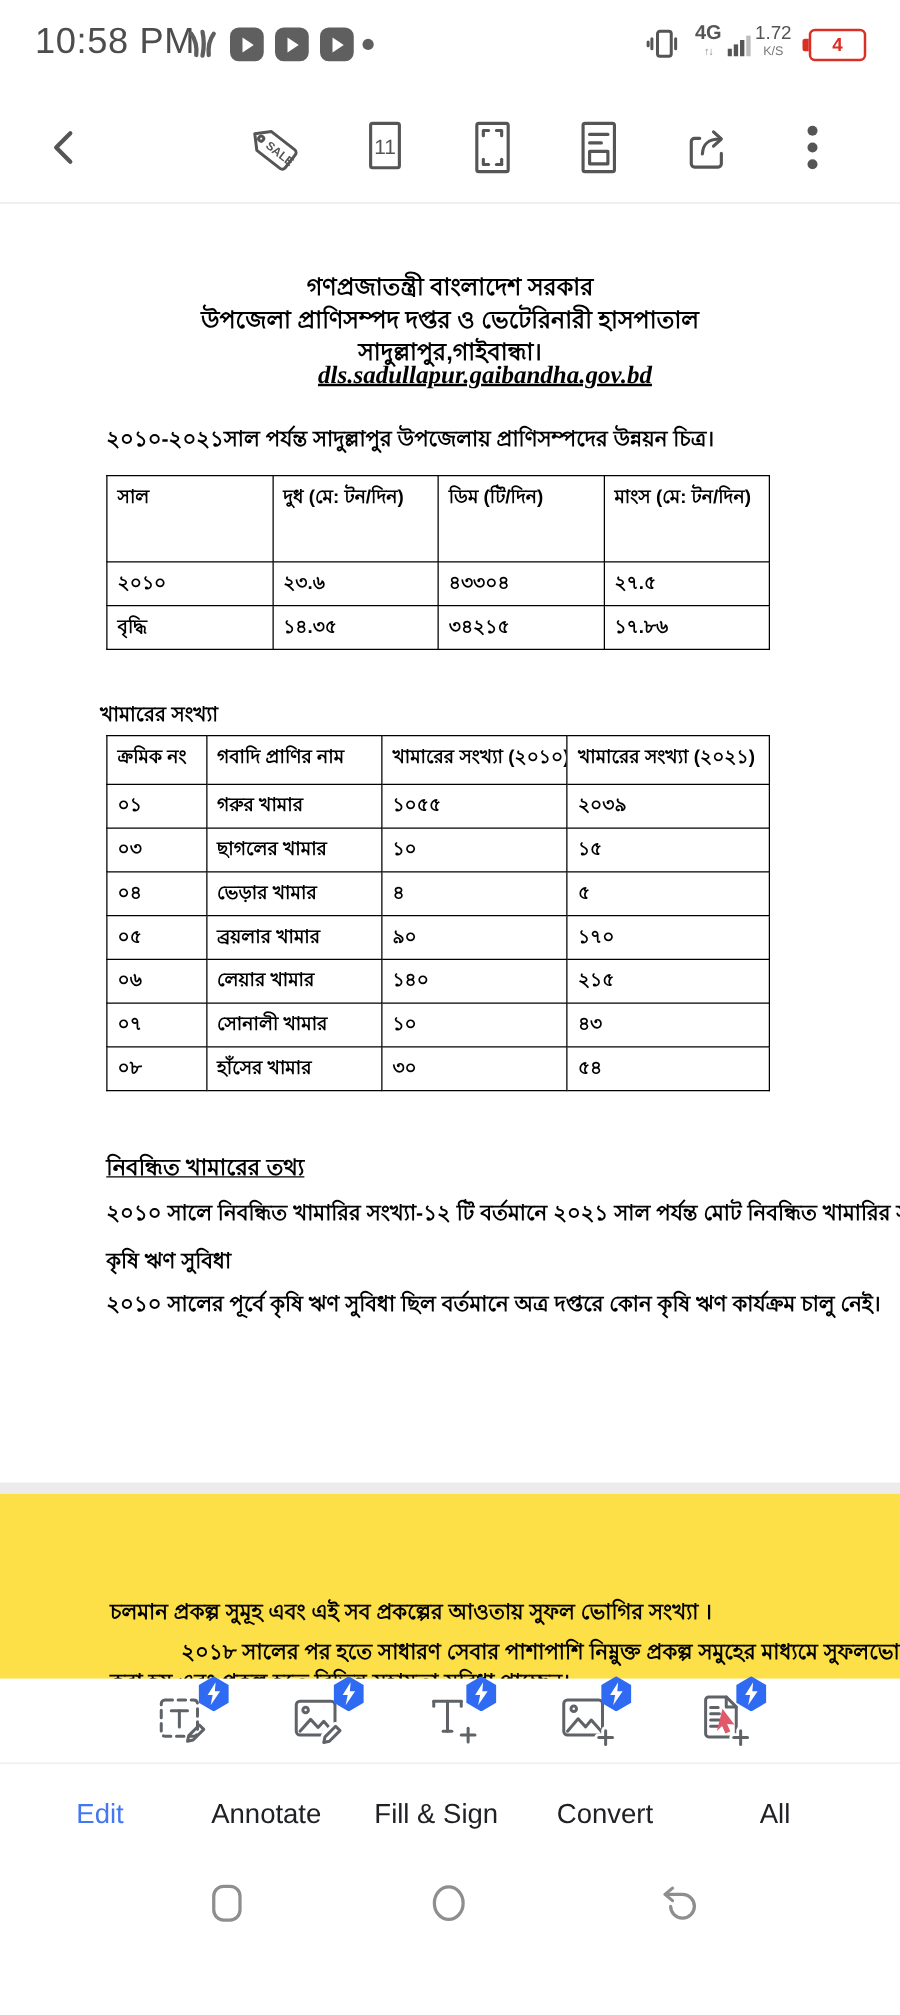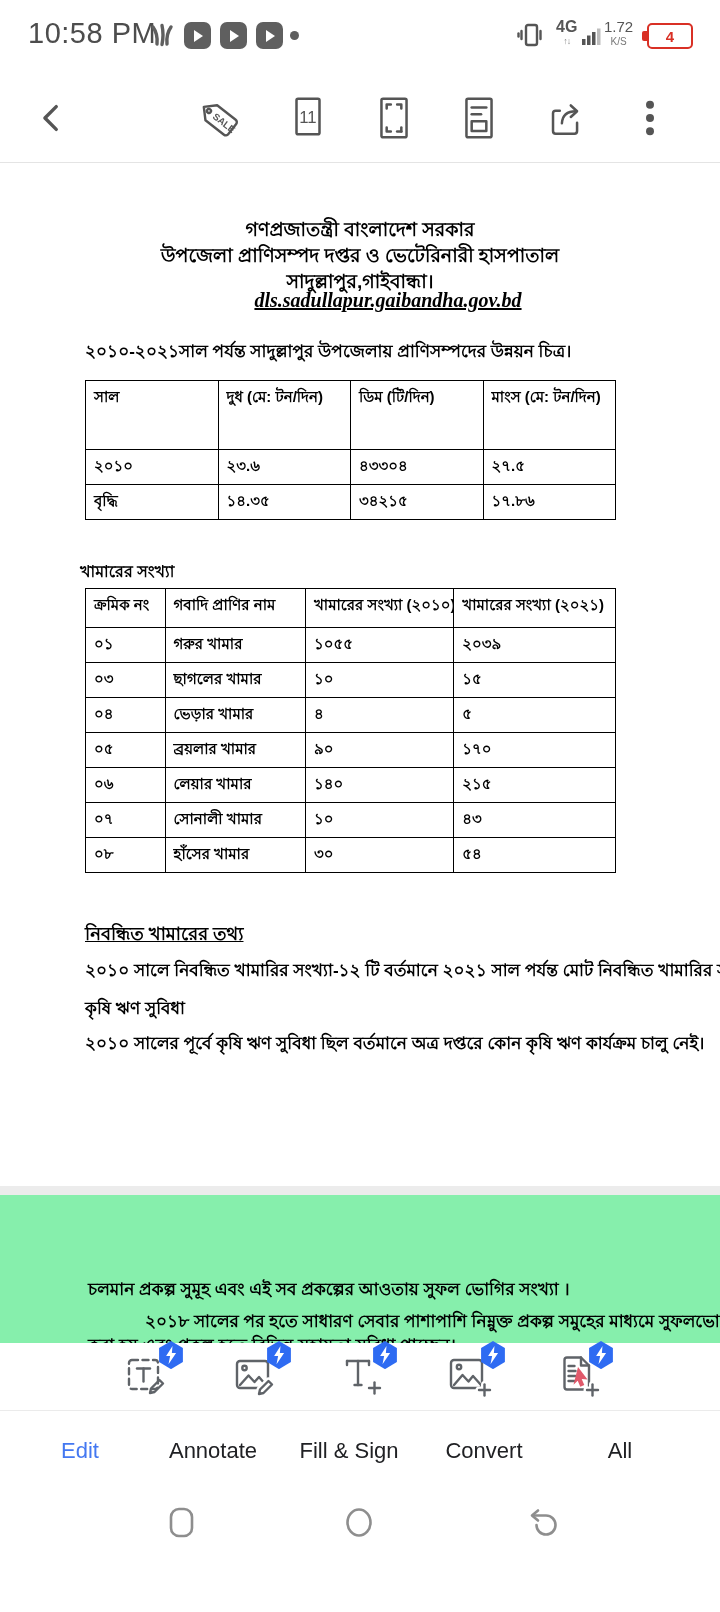--- a/index.html
+++ b/index.html
@@ -274,21 +274,21 @@
     </table>
 
   <div class="doc-text underlined" style="top:757px;left:85px;font-size:18px;font-weight:700;">নিবন্ধিত খামারের তথ্য</div>
   <div class="doc-text" style="top:794px;left:85px;">২০১০ সালে নিবন্ধিত খামারির সংখ্যা-১২ টি বর্তমানে ২০২১ সাল পর্যন্ত মোট নিবন্ধিত খামারির সংখ্যা-৩০ টি</div>
   <div class="doc-text" style="top:832px;left:85px;font-weight:700;">কৃষি ঋণ সুবিধা</div>
   <div class="doc-text" style="top:867px;left:85px;">২০১০ সালের পূর্বে কৃষি ঋণ সুবিধা ছিল বর্তমানে অত্র দপ্তরে কোন কৃষি ঋণ কার্যক্রম চালু নেই।</div>
 </div>
 
 <div class="page-separator"></div>
 
-<div style="position:absolute;top:1195px;left:0;width:720px;height:148px;background:#86efac;overflow:hidden;">
+<div style="position:absolute;top:1195px;left:0;width:720px;height:148px;background:#fde047;overflow:hidden;">
   <div class="doc-text" style="top:81px;left:88px;">চলমান প্রকল্প সুমূহ এবং এই সব প্রকল্পের আওতায় সুফল ভোগির সংখ্যা  ।</div>
   <div class="doc-text" style="top:113px;left:145px;">২০১৮ সালের পর হতে সাধারণ সেবার পাশাপাশি নিম্নুক্ত প্রকল্প সমুহের মাধ্যমে সুফলভোগী নির্বাচন</div>
   <div class="doc-text" style="top:137px;left:88px;">করা হয় এবং প্রকল্প হতে বিভিন্ন সহায়তা সুবিধা পাচ্ছেন।</div>
 </div>
 
 <div class="edit-toolbar">
 
   <div class="tool" style="left:124px;">
     <svg class="main" viewBox="0 0 48 48">
         <g class="gstroke">

